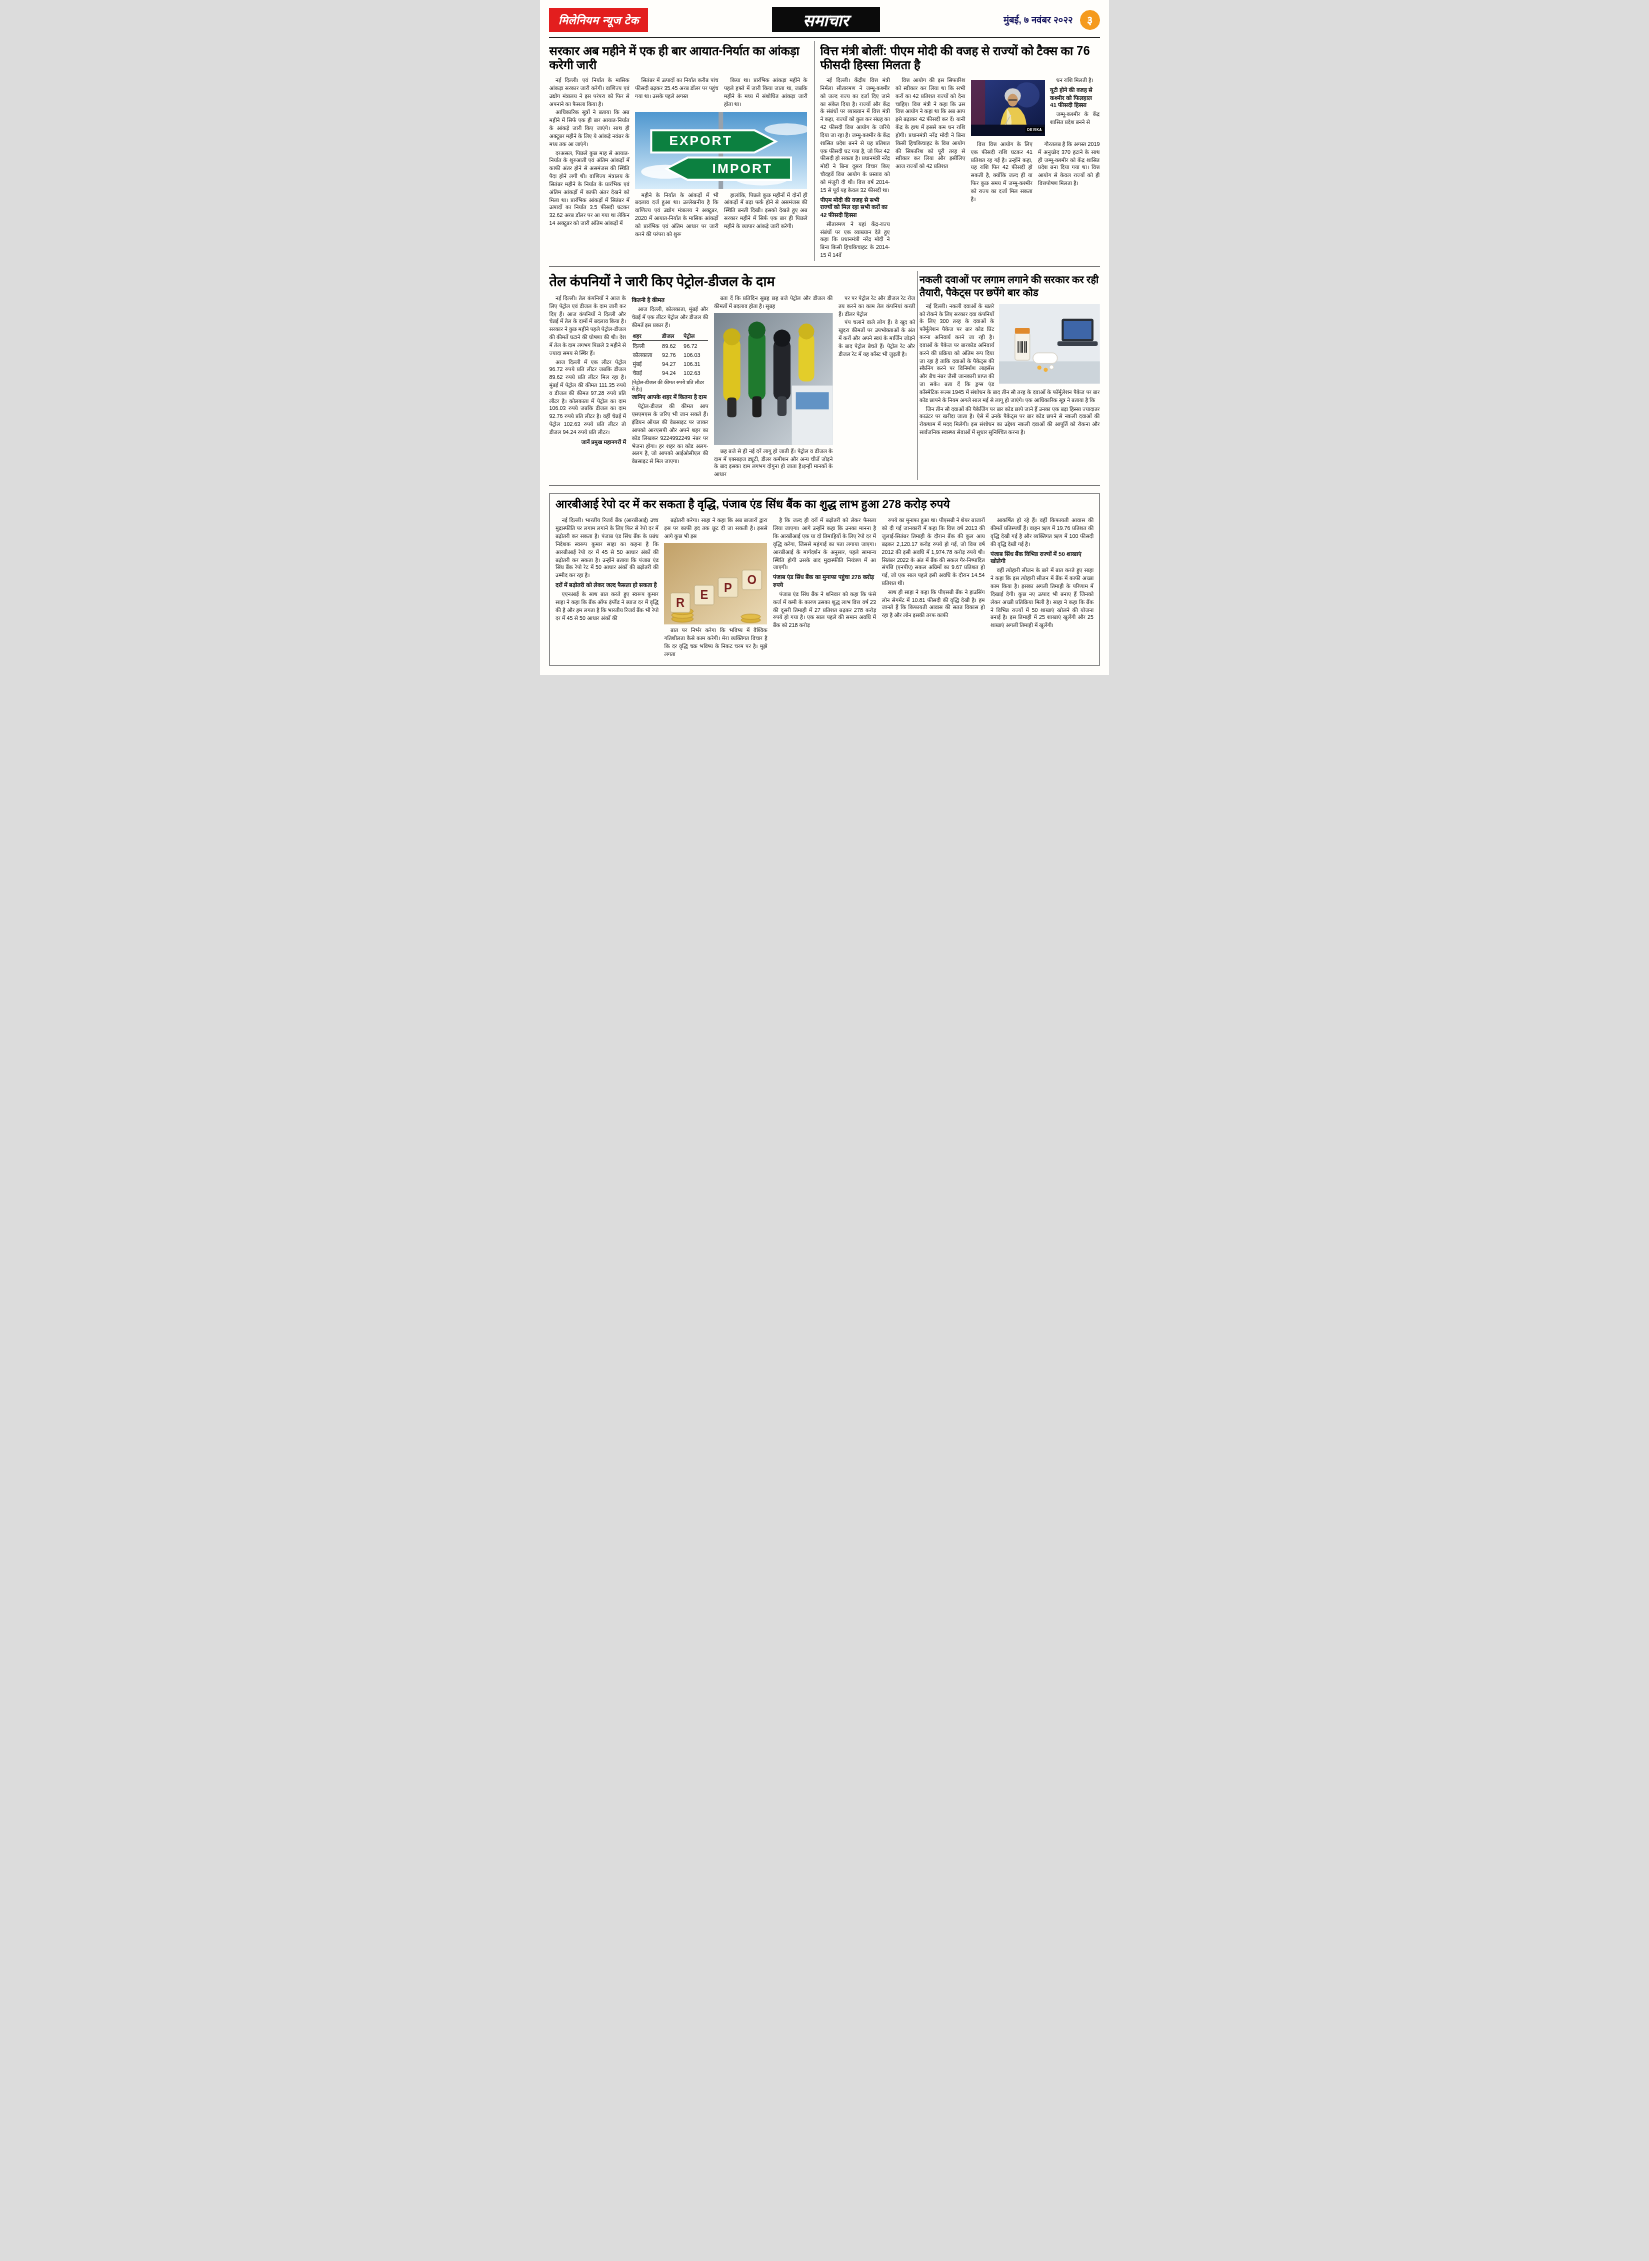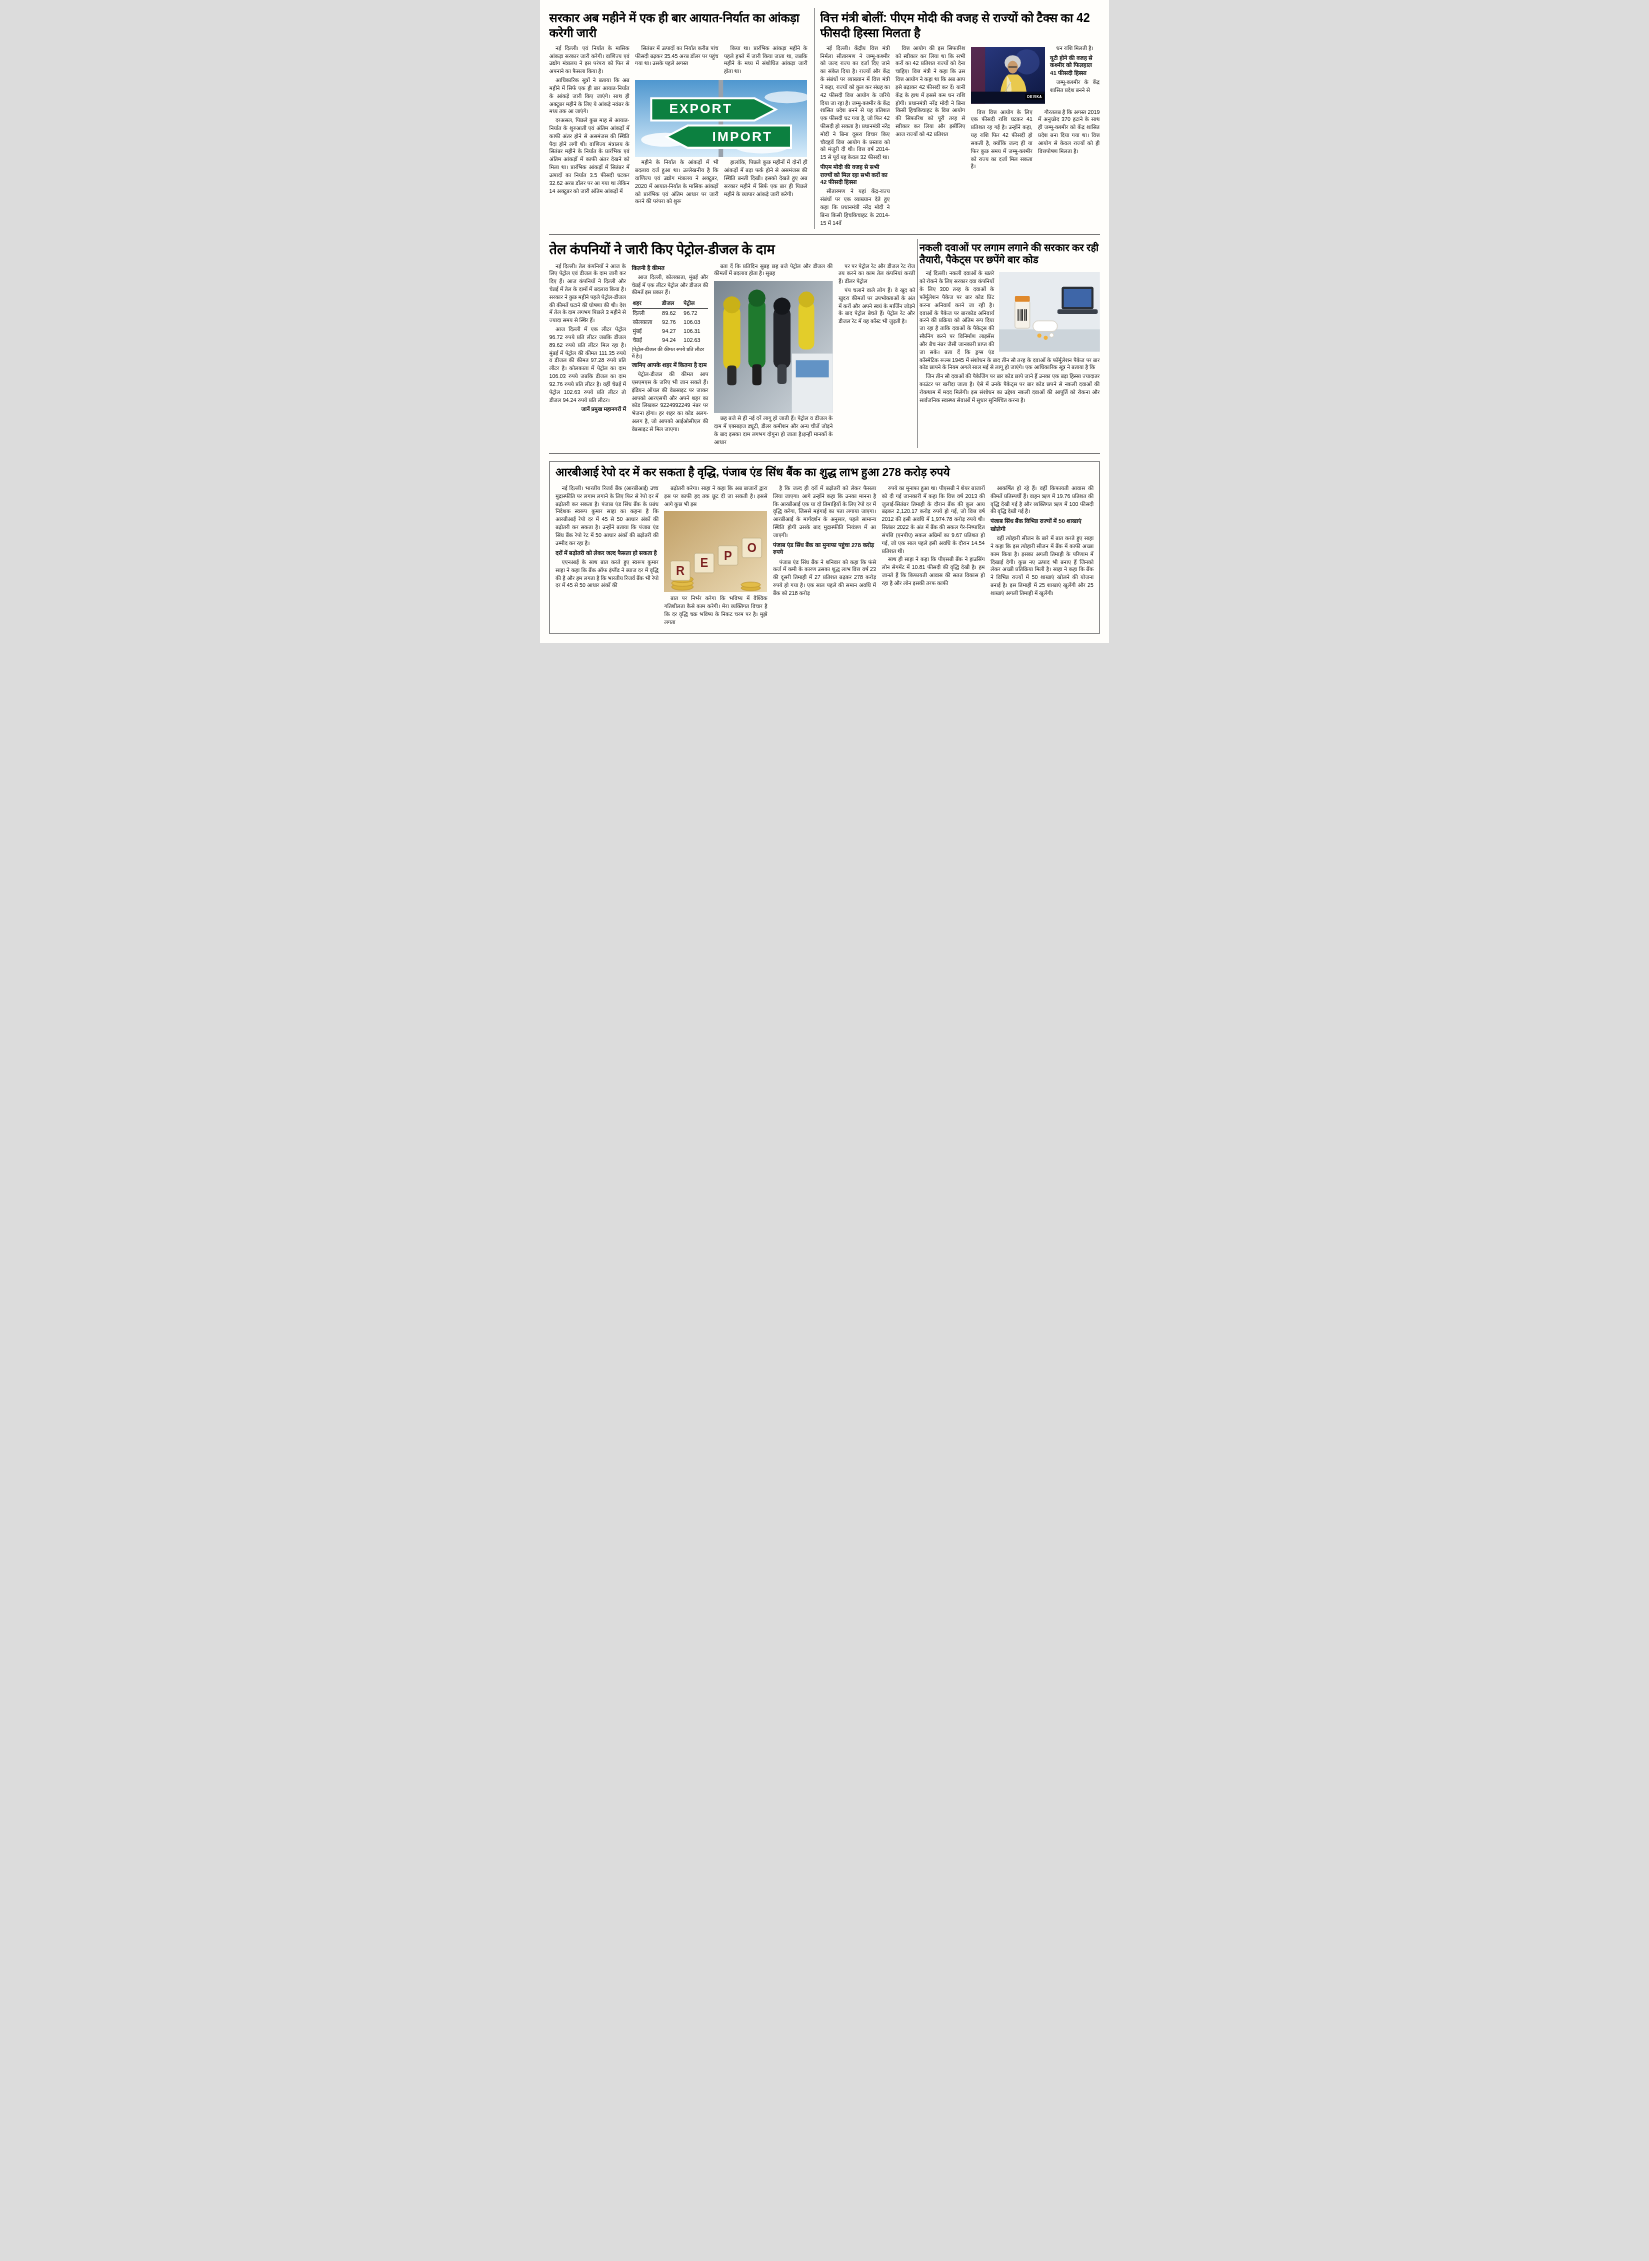--- a/index.html
+++ b/index.html
@@ -53,20 +53,28 @@
   .med-img svg{display:block;width:100%;height:auto;}
   .med-text{min-height:5.2px;}
   
   .art-rbi{border:0.5px solid #8a8a8a;margin-top:7px;padding:3.1px 5.2px 5.2px;}
 </style>
 </head>
 <body>
 
 <main class="page">
 
+  <header class="masthead">
+    <div class="brand">मिलेनियम न्यूज टेक</div>
+    <div class="paper-name-wrap">
+      <span class="paper-name">समाचार</span>
+    </div>
+    <div class="dateline">मुंबई, ७ नवंबर २०२२</div>
+    <div class="page-circle">३</div>
+  </header>
 
   <section class="top-row">
 
     <article class="art-trade">
       <h2 class="headline h-top">सरकार अब महीने में एक ही बार आयात-निर्यात का आंकड़ा करेगी जारी</h2>
       <div class="cols">
         <div class="col">
             <p class="para">नई दिल्ली। एवं निर्यात के मासिक आंकड़ा सरकार जारी करेगी। वाणिज्य एवं उद्योग मंत्रालय ने इस परंपरा को फिर से अपनाने का फैसला किया है।</p>
             <p class="para">आधिकारिक सूत्रों ने बताया कि अब महीने में सिर्फ एक ही बार आयात-निर्यात के आंकड़े जारी किए जाएंगे। साथ ही अक्टूबर महीने के लिए ये आंकड़े नवंबर के मध्य तक आ जाएंगे।</p>
             <p class="para">दरअसल, पिछले कुछ माह से आयात-निर्यात के शुरुआती एवं अंतिम आंकड़ों में काफी अंतर होने से असमंजस की स्थिति पैदा होने लगी थी। वाणिज्य मंत्रालय के सितंबर महीने के निर्यात के प्रारंभिक एवं अंतिम आंकड़ों में काफी अंतर देखने को मिला था। प्रारंभिक आंकड़ों में सितंबर में उत्पादों का निर्यात 3.5 फीसदी घटकर 32.62 अरब डॉलर पर आ गया था लेकिन 14 अक्टूबर को जारी अंतिम आंकड़ों में</p>
@@ -103,21 +111,21 @@
             <p class="para" style="flex:1;">महीने के निर्यात के आंकड़ों में भी बदलाव दर्ज हुआ था। उल्लेखनीय है कि वाणिज्य एवं उद्योग मंत्रालय ने अक्टूबर, 2020 में आयात-निर्यात के मासिक आंकड़ों को प्रारंभिक एवं अंतिम आधार पर जारी करने की परंपरा को शुरू</p>
             <p class="para" style="flex:1;">हालांकि, पिछले कुछ महीनों में दोनों ही आंकड़ों में बड़ा फर्क होने से असमंजस की स्थिति बनती दिखी। इसको देखते हुए अब सरकार महीने में सिर्फ एक बार ही पिछले महीने के व्यापार आंकड़े जारी करेगी।</p>
           </div>
         </div>
       </div>
     </article>
 
     <div class="vdiv"></div>
 
     <article class="art-finance">
-      <h2 class="headline h-top">वित्त मंत्री बोलीं: पीएम मोदी की वजह से राज्यों को टैक्स का 42 फीसदी हिस्सा मिलता है</h2>
+      <h2 class="headline h-top">वित्त मंत्री बोलीं: पीएम मोदी की वजह से राज्यों को टैक्स का 76 फीसदी हिस्सा मिलता है</h2>
       <div class="cols">
         <div class="col">
           <p class="para">नई दिल्ली। केंद्रीय वित्त मंत्री निर्मला सीतारमण ने जम्मू-कश्मीर को जल्द राज्य का दर्जा दिए जाने का संकेत दिया है। राज्यों और केंद्र के संबंधों पर व्याख्यान में वित्त मंत्री ने कहा, राज्यों को कुल कर संग्रह का 42 फीसदी वित्त आयोग के जरिये दिया जा रहा है। जम्मू-कश्मीर के केंद्र शासित प्रदेश बनने से यह प्रतिशत एक फीसदी घट गया है, जो फिर 42 फीसदी हो सकता है। प्रधानमंत्री नरेंद्र मोदी ने बिना दूसरा विचार किए चौदहवें वित्त आयोग के प्रस्ताव को को मंजूरी दी थी। वित्त वर्ष 2014-15 से पूर्व यह केवल 32 फीसदी था।</p>
           <p class="subhead">पीएम मोदी की वजह से सभी राज्यों को मिल रहा सभी करों का 42 फीसदी हिस्सा</p>
           <p class="para">सीतारमण ने यहां केंद्र-राज्य संबंधों पर एक व्याख्यान देते हुए कहा कि प्रधानमंत्री नरेंद्र मोदी ने बिना किसी हिचकिचाहट के 2014-15 में 14वें</p>
         </div>
         <div class="col">
           <p class="para">वित्त आयोग की इस सिफारिश को स्वीकार कर लिया था कि सभी करों का 42 प्रतिशत राज्यों को देना चाहिए। वित्त मंत्री ने कहा कि उस वित्त आयोग ने कहा था कि अब आप इसे बढ़ाकर 42 फीसदी कर दें। यानी केंद्र के हाथ में इससे कम धन राशि होगी। प्रधानमंत्री नरेंद्र मोदी ने बिना किसी हिचकिचाहट के वित्त आयोग की सिफारिश को पूरी तरह से स्वीकार कर लिया और इसीलिए आज राज्यों को 42 प्रतिशत</p>
         </div>
         <div class="fin-right">

